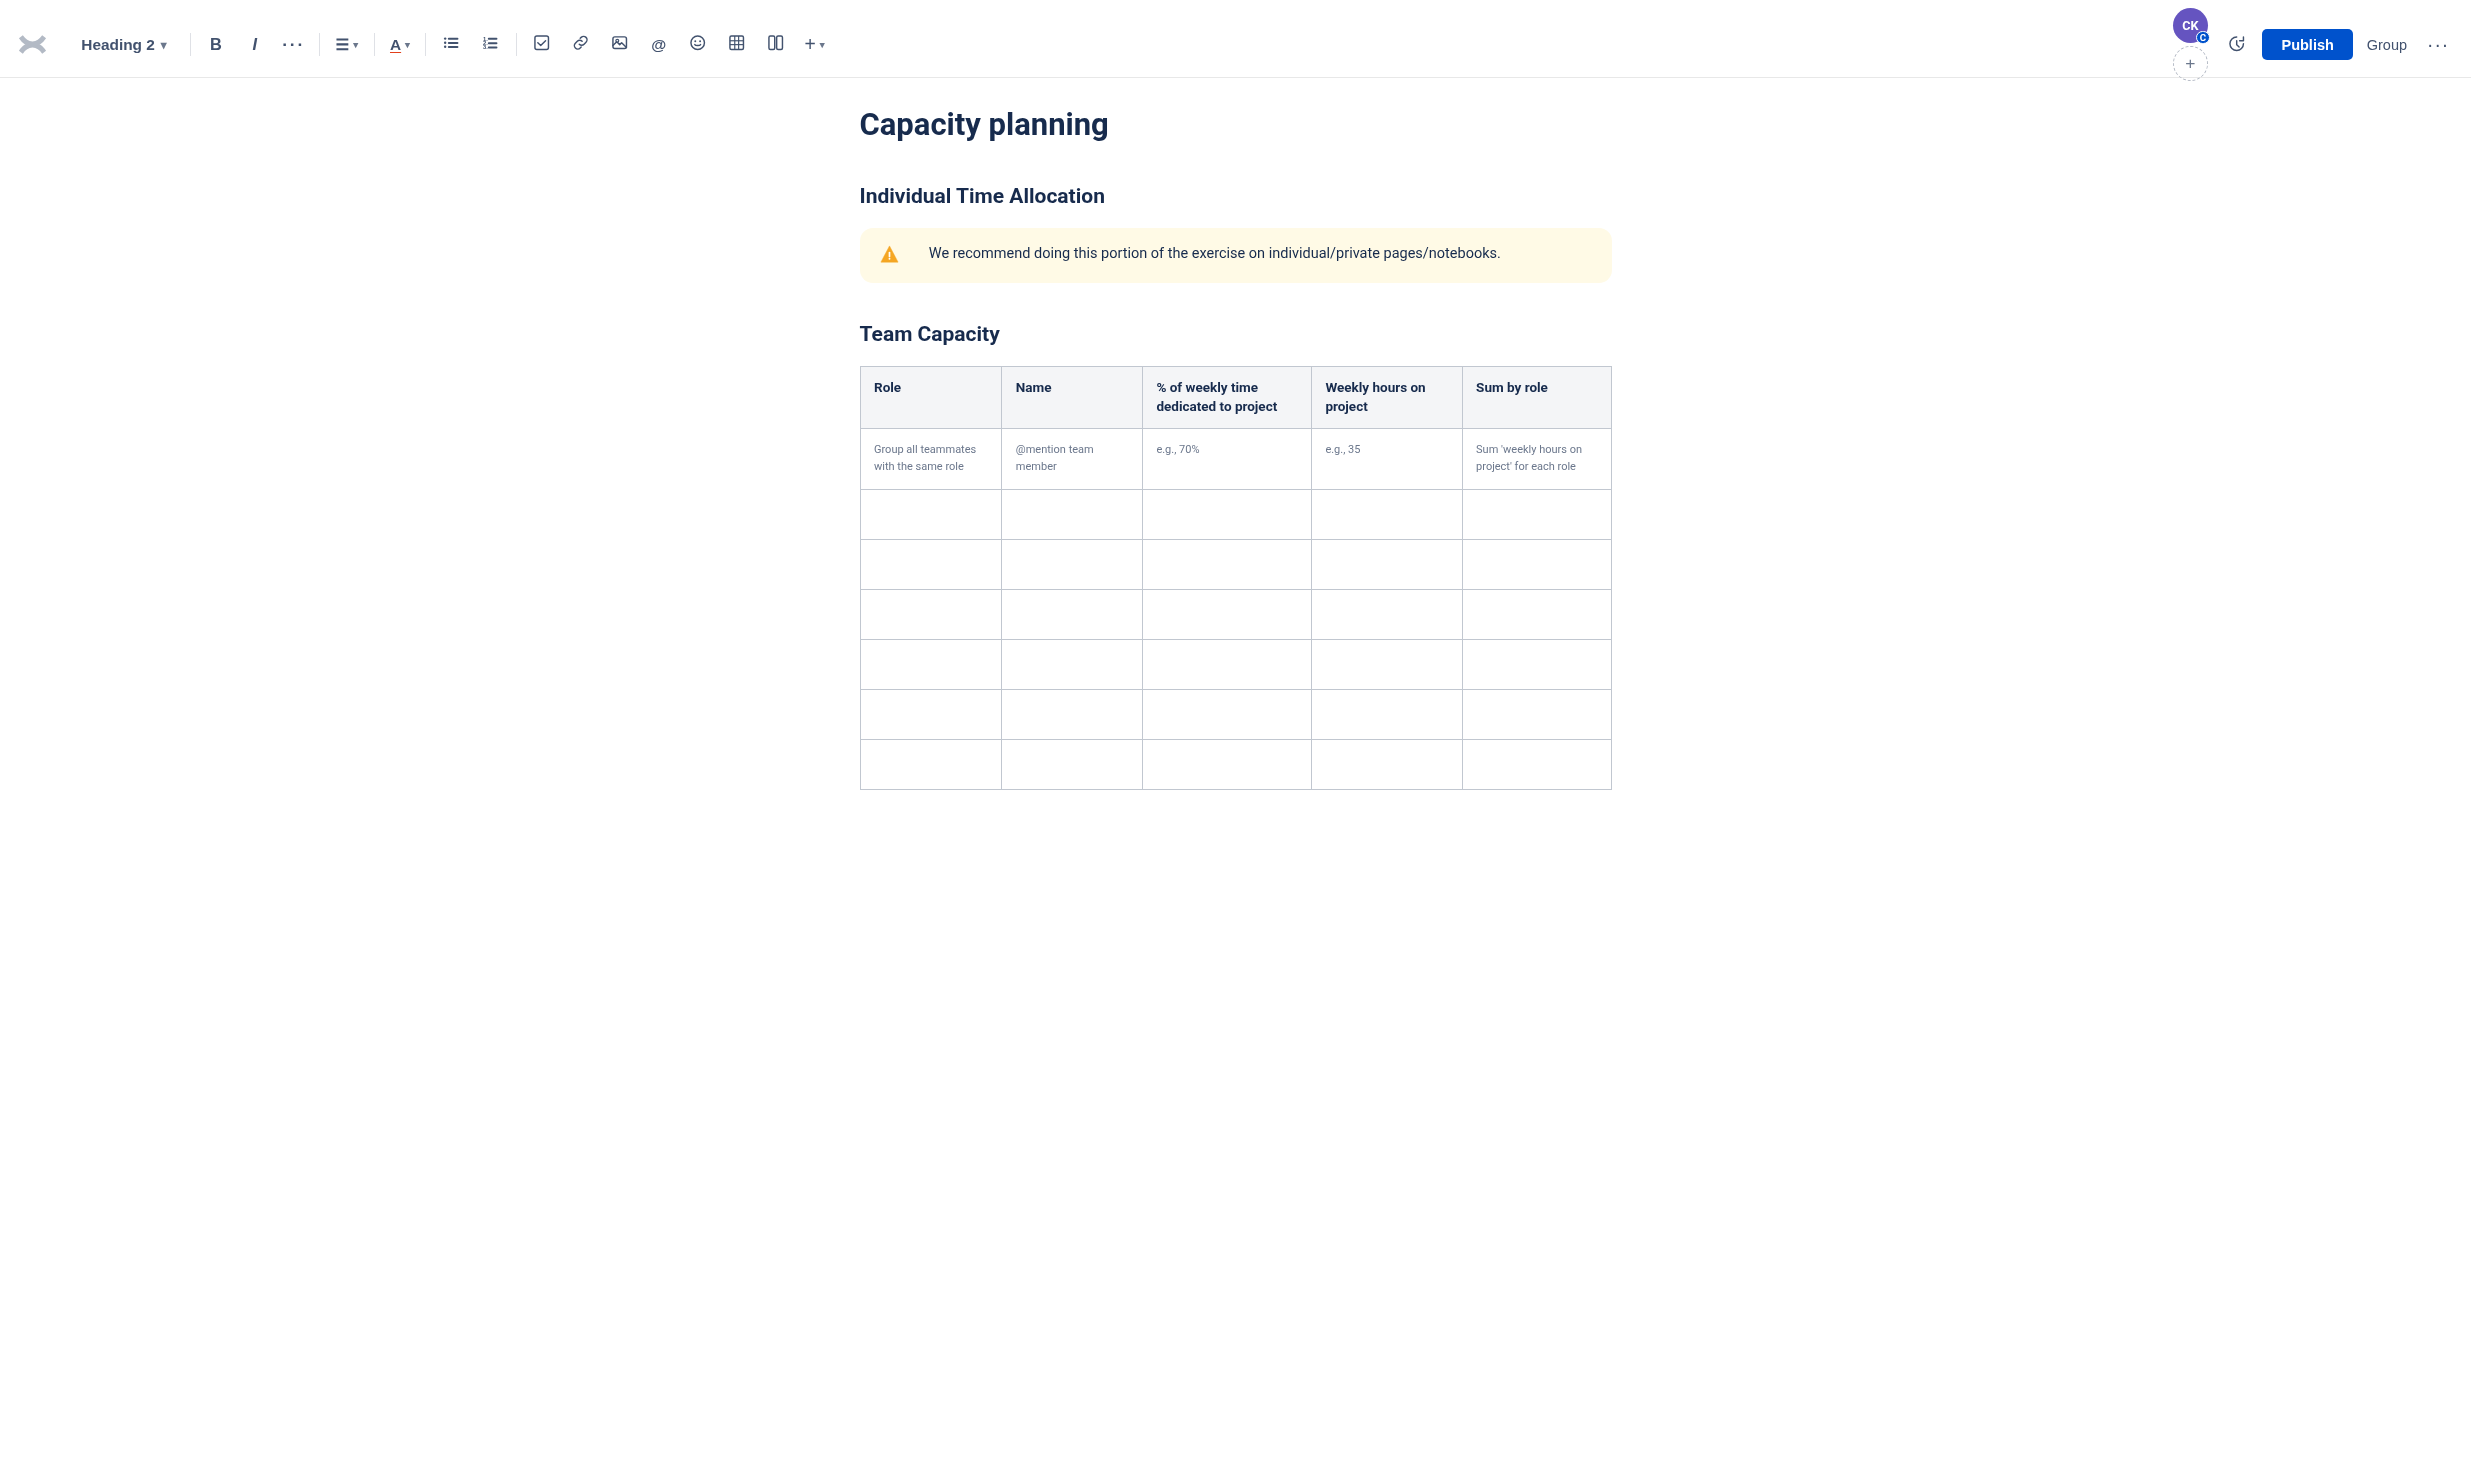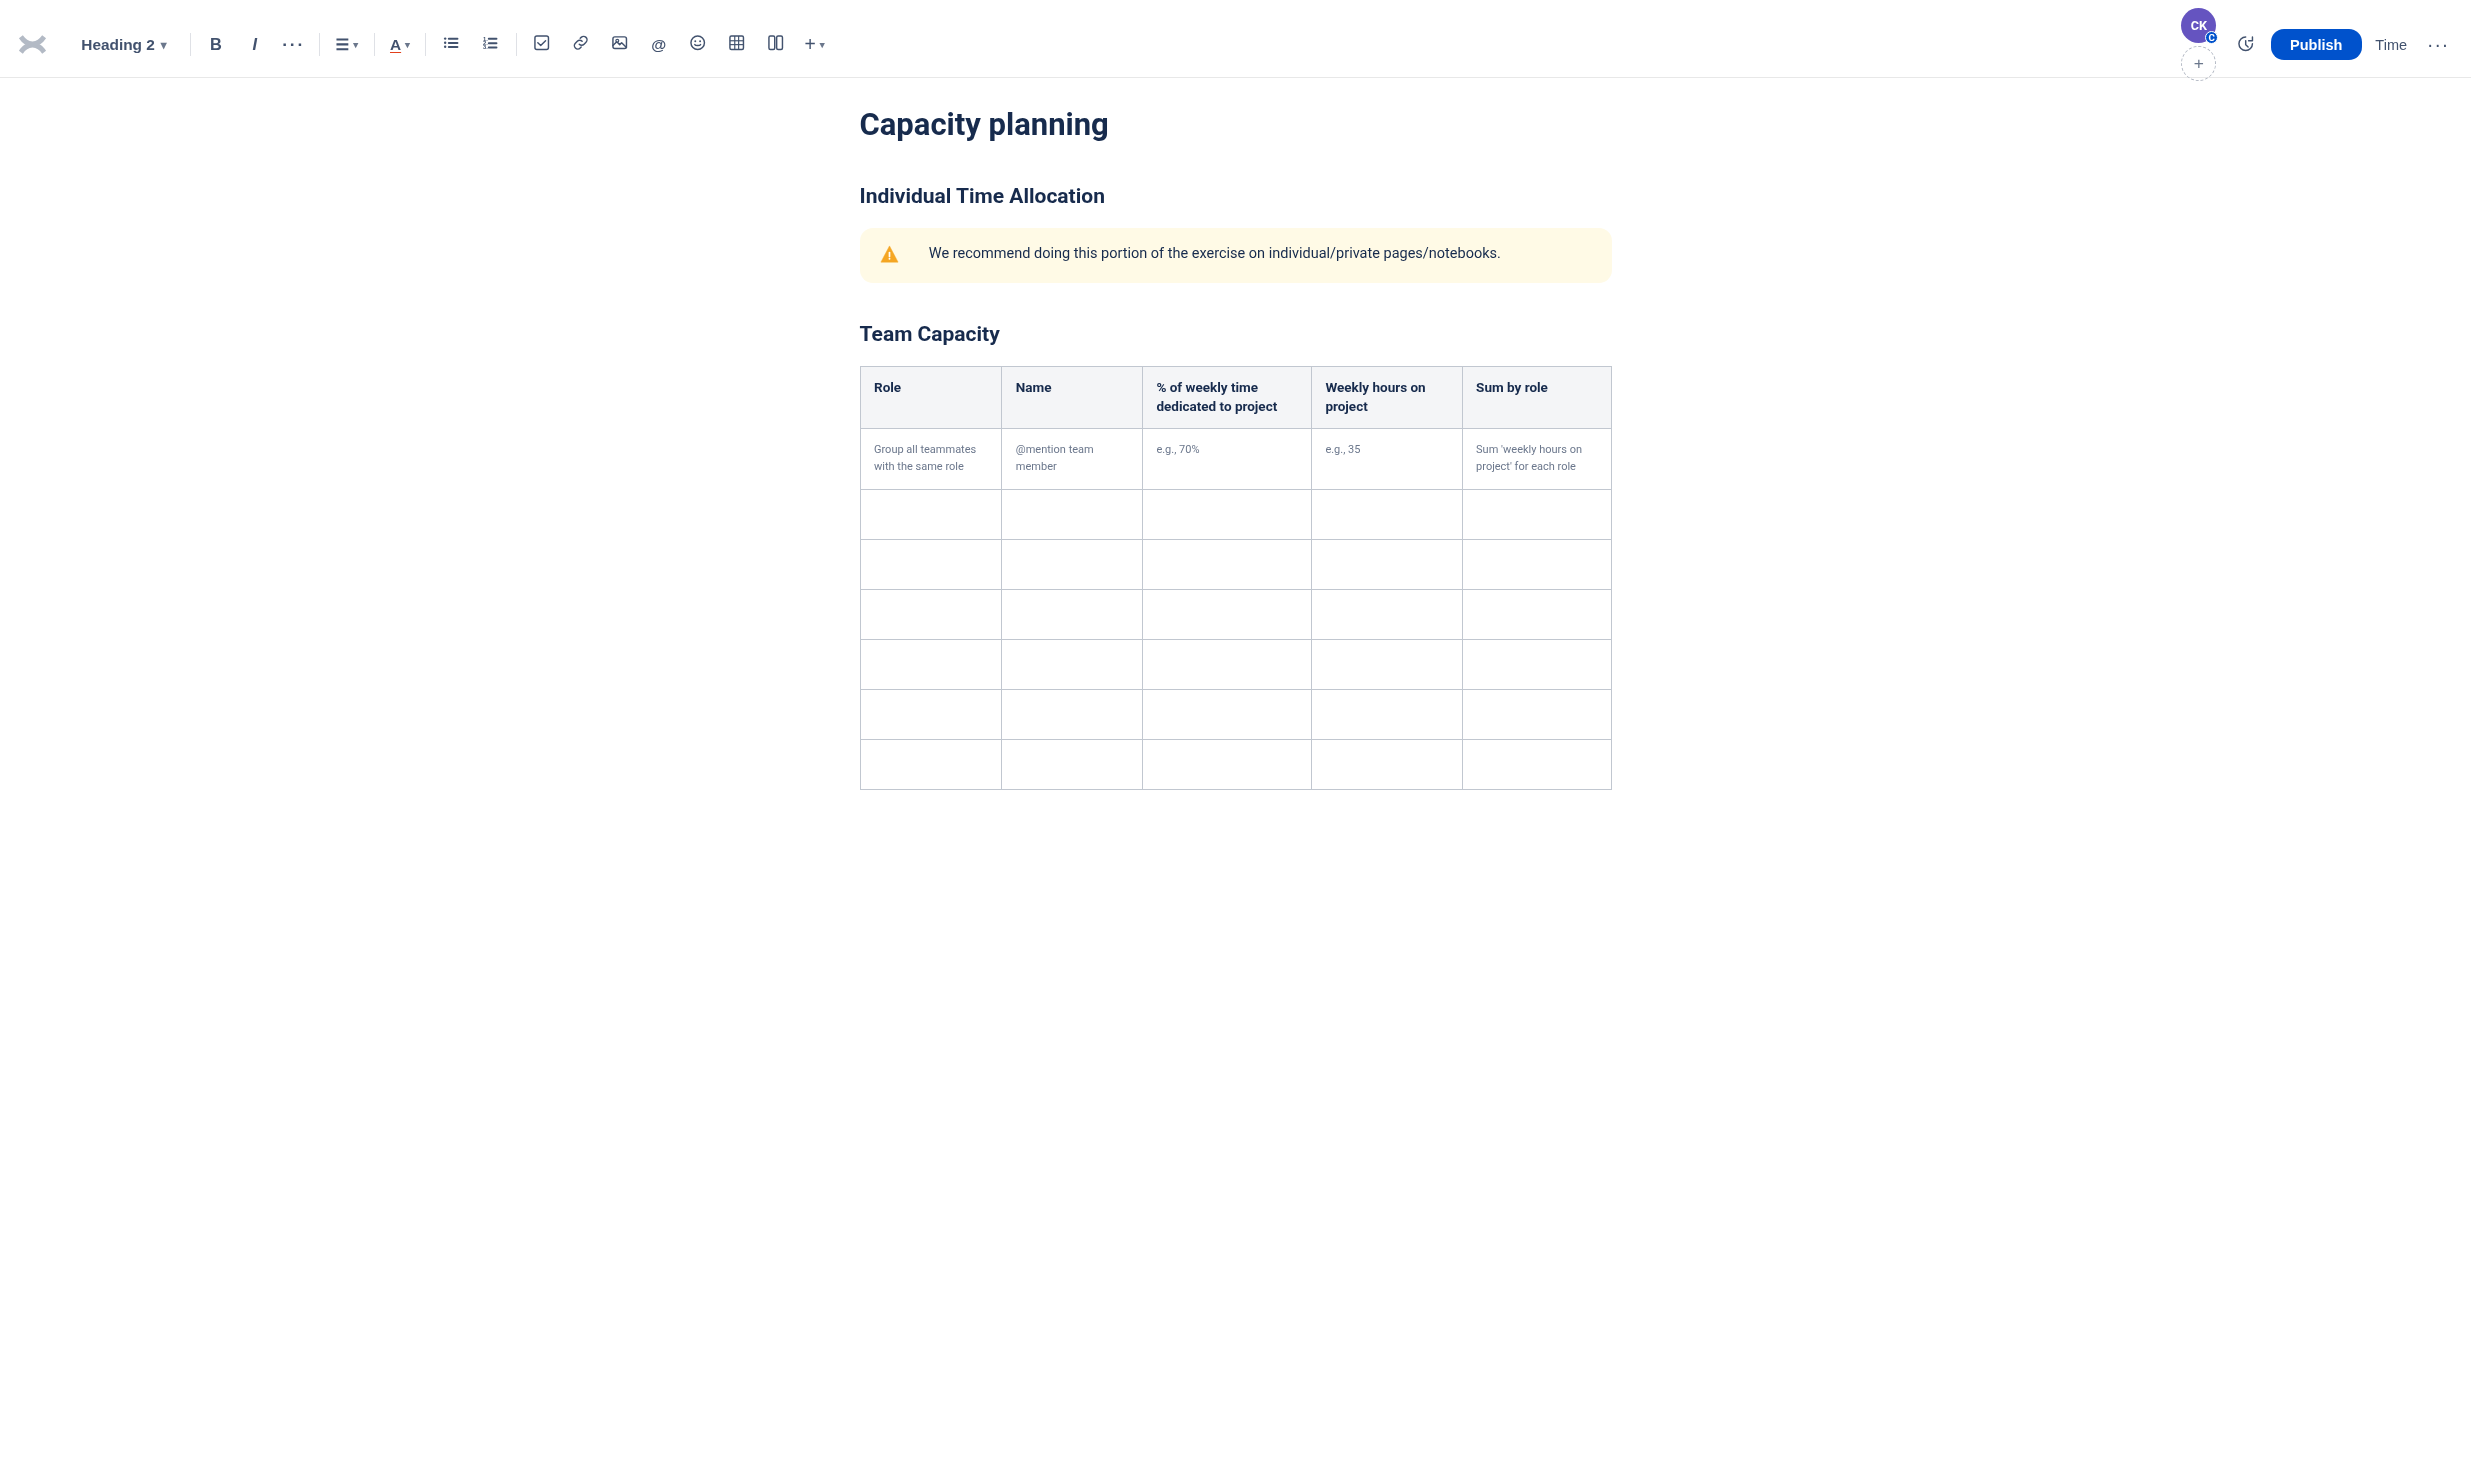--- a/index.html
+++ b/index.html
@@ -135,21 +135,21 @@
       justify-content: center;
       cursor: pointer;
       color: #6b778c;
       font-size: 17.4px;
     }
 
     .publish-btn {
       background: #0052cc;
       color: #fff;
       border: none;
-      border-radius: 13px;
+      border-radius: 5px;
       padding: 7.7px 19.3px;
       font-size: 14.5px;
       font-weight: 600;
       cursor: pointer;
       margin-left: 3.9px;
     }
 
     .close-btn {
       background: transparent;
       border: none;
@@ -435,21 +435,21 @@
       <path d="M16 2v4h-4" stroke="#42526e" stroke-width="1.5" stroke-linecap="round" stroke-linejoin="round"></path>
       <path d="M9 6v4l2.5 2.5" stroke="#42526e" stroke-width="1.5" stroke-linecap="round"></path>
     </svg>
   </button>
 
   <button class="publish-btn">
     <span>Publish</span>
   </button>
 
   <button class="close-btn">
-    <span>Time</span>
+    <span>Group</span>
   </button>
 
   <button class="more-btn">
     <span>···</span>
   </button>
 
 </div>
 
 <div id="content">
 

